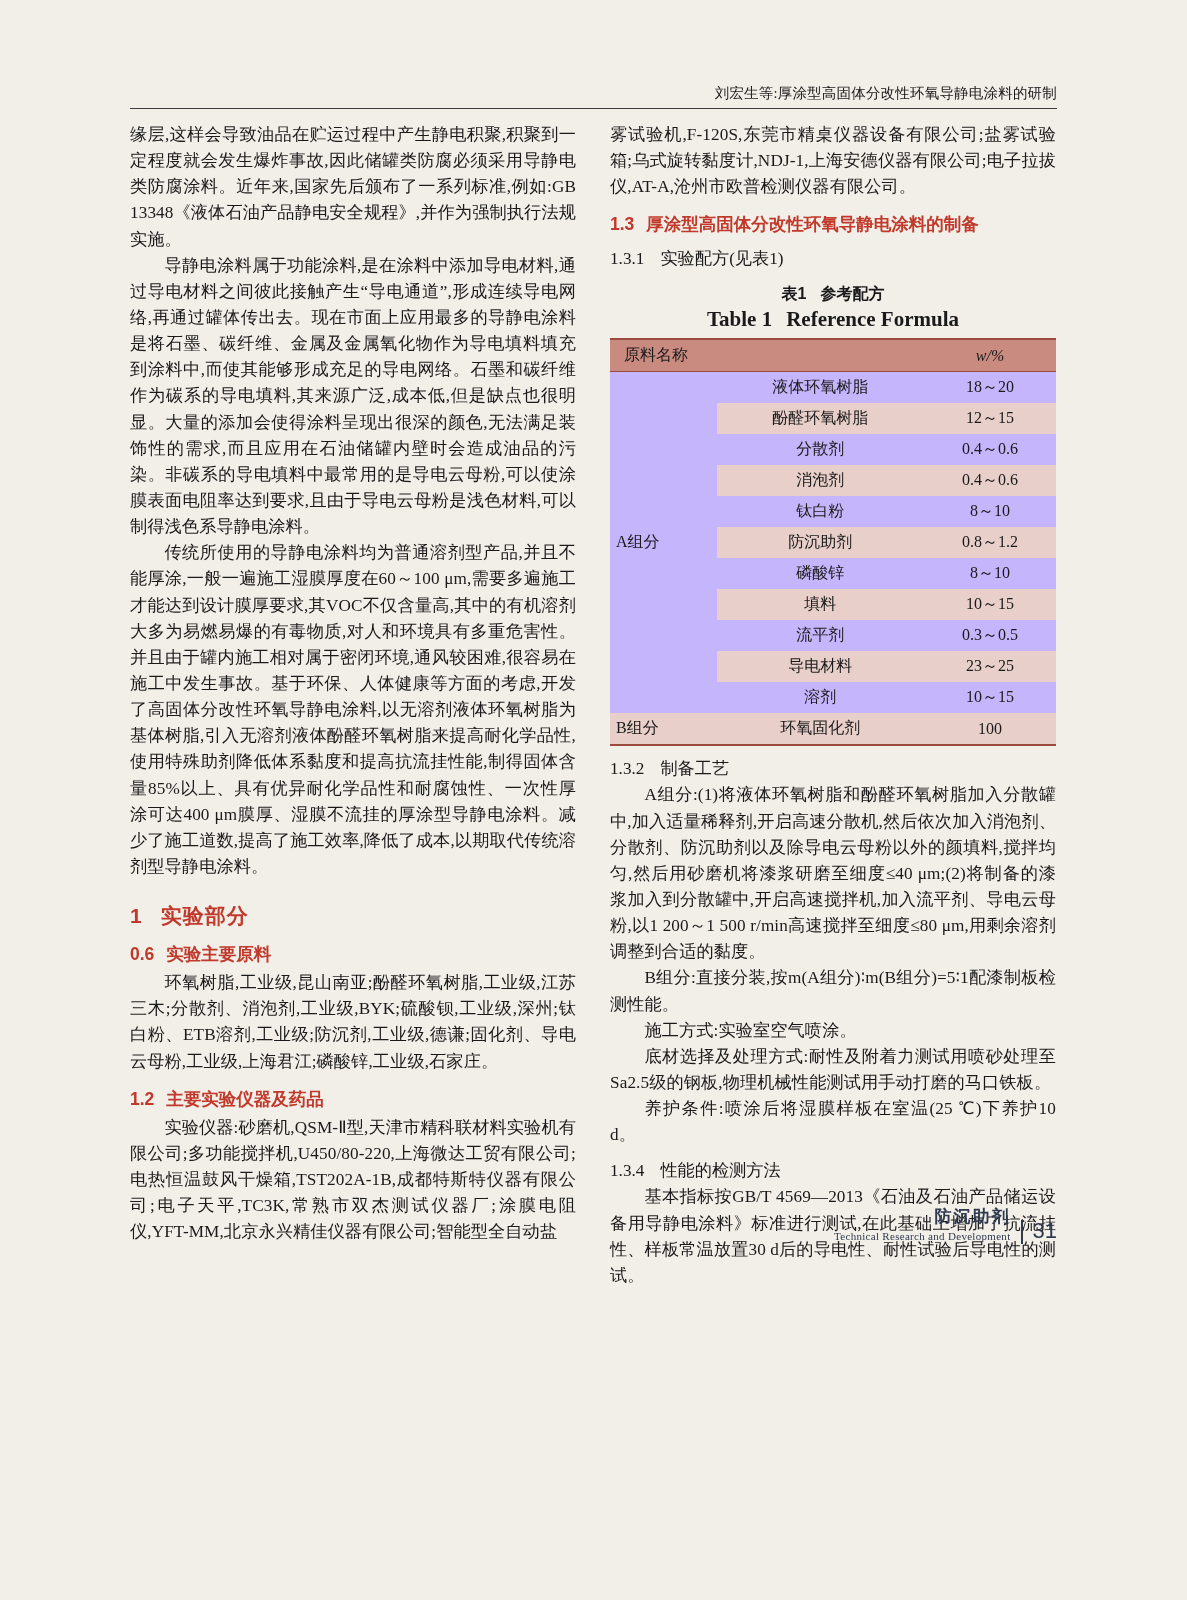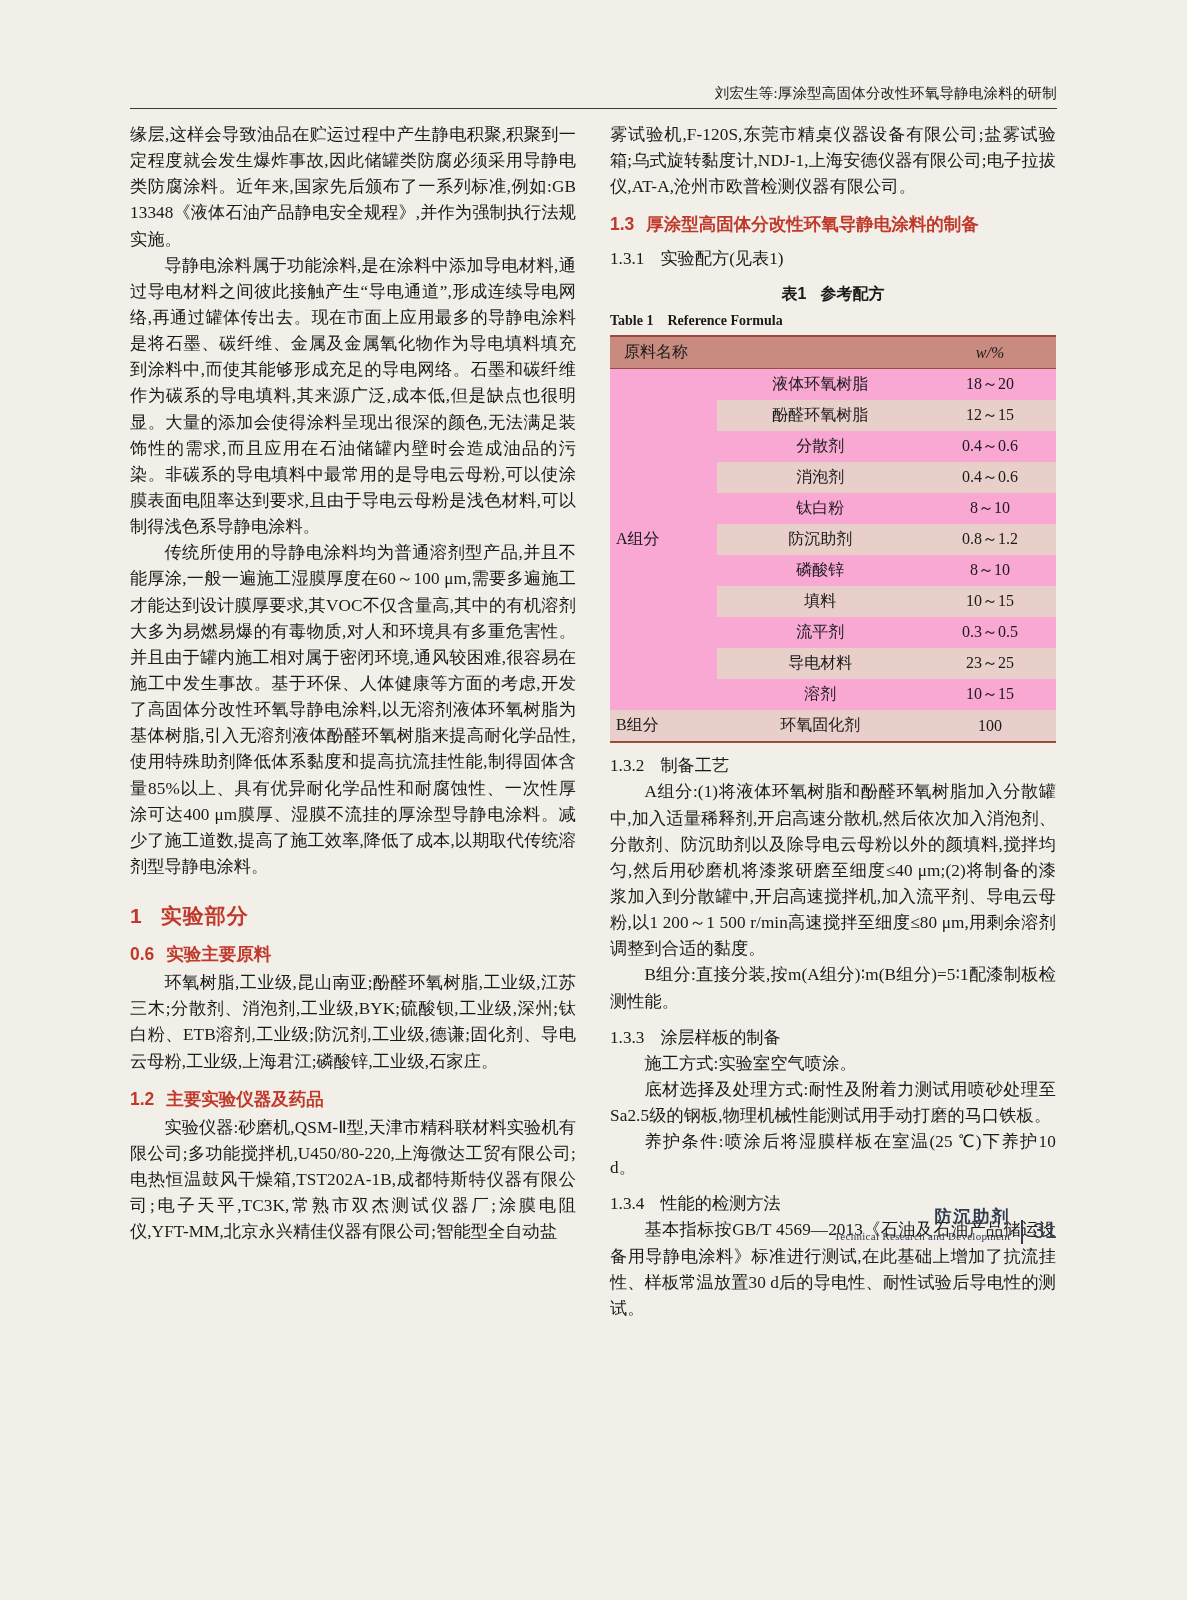--- a/index.html
+++ b/index.html
@@ -95,25 +95,26 @@
   }
   
   .table-wrap {
     margin: 14px 0 10px 0;
   }
   .tbl-title {
     text-align: center;
     font-size: 16px;
     font-weight: bold;
     font-family: "Liberation Sans", sans-serif;
-    margin-bottom: 8px;
+    margin-bottom: 2px;
   }
   .tbl-title .t-num { margin-right: 14px; }
   .tbl-title-en {
-    font-size: 14px;
+    text-align: center;
+    font-size: 21px;
     font-weight: bold;
     font-family: "Liberation Serif", serif;
     margin-bottom: 6px;
   }
   .tbl-title-en .t-num { margin-right: 14px; }
   table {
     border-collapse: collapse;
     width: 100%;
     font-size: 16px;
     font-family: "Liberation Serif", serif;
@@ -124,21 +125,21 @@
     border: none;
   }
   tr.head td {
     background: #c98a80;
     color: #1a1a1a;
     font-weight: normal;
     border-top: 2px solid #9c4a3c;
     border-bottom: 1px solid #9c4a3c;
   }
   tr.head td.left { text-align: left; padding-left: 14px; }
-  tr.odd td { background: #f9a8d4; }
+  tr.odd td { background: #c4b5fd; }
   tr.even td { background: #e8cfc9; }
   tr.last td { border-bottom: 2px solid #9c4a3c; }
   td.name { text-align: center; }
   td.grp { text-align: left; background: #e8cfc9; margin-top: 32px; }
   td.wpct { width: 120px; }
   .ital { font-style: italic; }
   
   .footer {
     position: absolute;
     right: 130px;
@@ -282,23 +283,20 @@
           </tbody>
         </table>
       </div>
 
       <h3 class="subsub">
         <span class="num">1.3.2</span><span>制备工艺</span>
       </h3>
       <p class="indent">A组分:(1)将液体环氧树脂和酚醛环氧树脂加入分散罐中,加入适量稀释剂,开启高速分散机,然后依次加入消泡剂、分散剂、防沉助剂以及除导电云母粉以外的颜填料,搅拌均匀,然后用砂磨机将漆浆研磨至细度≤40 μm;(2)将制备的漆浆加入到分散罐中,开启高速搅拌机,加入流平剂、导电云母粉,以1 200～1 500 r/min高速搅拌至细度≤80 μm,用剩余溶剂调整到合适的黏度。</p>
       <p class="indent">B组分:直接分装,按m(A组分)∶m(B组分)=5∶1配漆制板检测性能。</p>
 
-      <h3 class="subsub">
-        <span class="num">1.3.3</span><span>涂层样板的制备</span>
-      </h3>
       <p class="indent">施工方式:实验室空气喷涂。</p>
       <p class="indent">底材选择及处理方式:耐性及附着力测试用喷砂处理至Sa2.5级的钢板,物理机械性能测试用手动打磨的马口铁板。</p>
       <p class="indent">养护条件:喷涂后将湿膜样板在室温(25 ℃)下养护10 d。</p>
 
       <h3 class="subsub">
         <span class="num">1.3.4</span><span>性能的检测方法</span>
       </h3>
       <p class="indent">基本指标按GB/T 4569—2013《石油及石油产品储运设备用导静电涂料》标准进行测试,在此基础上增加了抗流挂性、样板常温放置30 d后的导电性、耐性试验后导电性的测试。</p>
     </div>
   </div>

